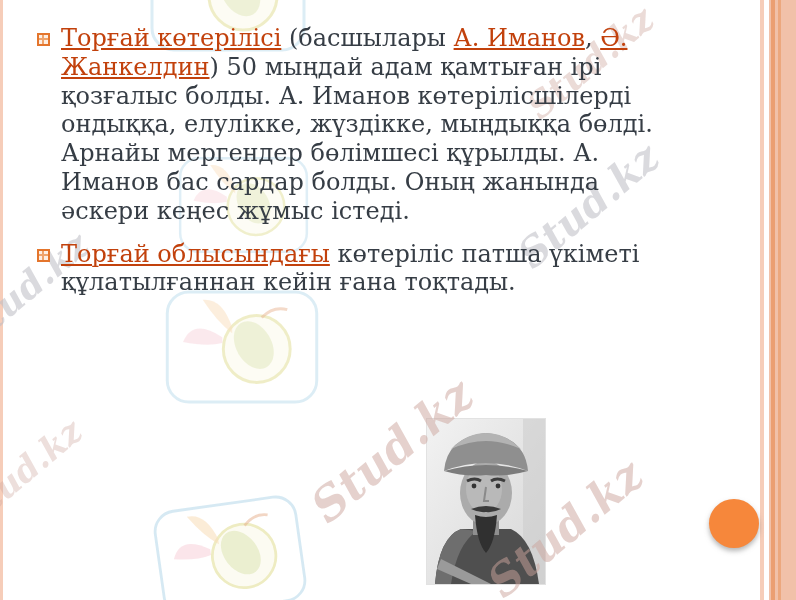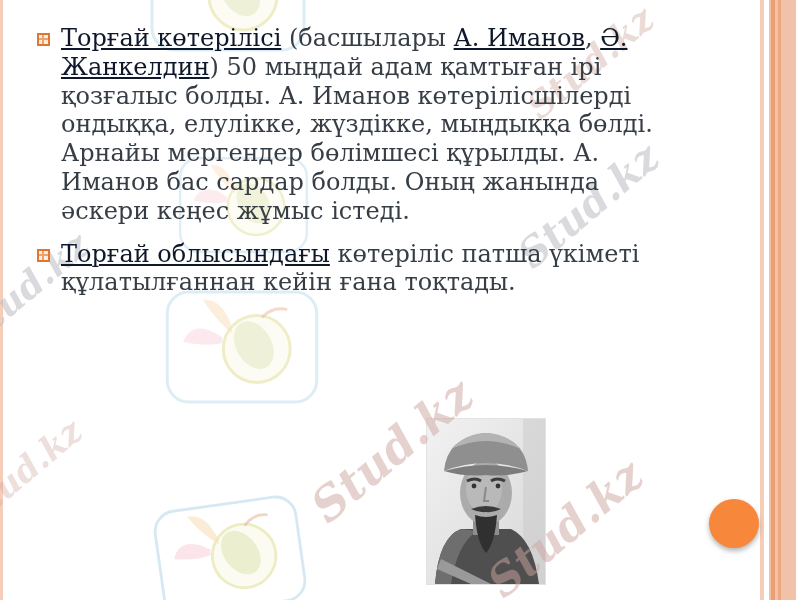--- a/index.html
+++ b/index.html
@@ -42,21 +42,21 @@
     position:relative;padding-left:24px;margin:0 0 14px 0;width:618px;
     font-size:24px;line-height:28.8px;color:#363D45;
   }
   .bullet-icon{
     position:absolute;left:0;top:9px;width:13px;height:13px;box-sizing:border-box;
     border:2px solid #E4752C;background:
       linear-gradient(#EFA36B,#EFA36B) 45% 0/2px 100% no-repeat,
       linear-gradient(#EFA36B,#EFA36B) 0 45%/100% 2px no-repeat,
       #FDEEE2;
   }
-  .link{color:#0f172a;text-decoration:underline;cursor:pointer;}
+  .link{color:#c2410c;text-decoration:underline;cursor:pointer;}
   
   .portrait{position:absolute;left:427px;top:419px;width:118px;height:165px;z-index:1;outline:1px solid #e2e2e2;}
 </style>
 </head>
 <body>
 
 <div class="slide">
 
   <svg class="stamp" style="left:148px;top:-66px;opacity:.55" width="160" height="120" viewBox="0 0 160 120">
     <rect x="4" y="4" width="152" height="112" rx="22" fill="none" stroke="rgba(150,200,225,.6)" stroke-width="3"></rect>

